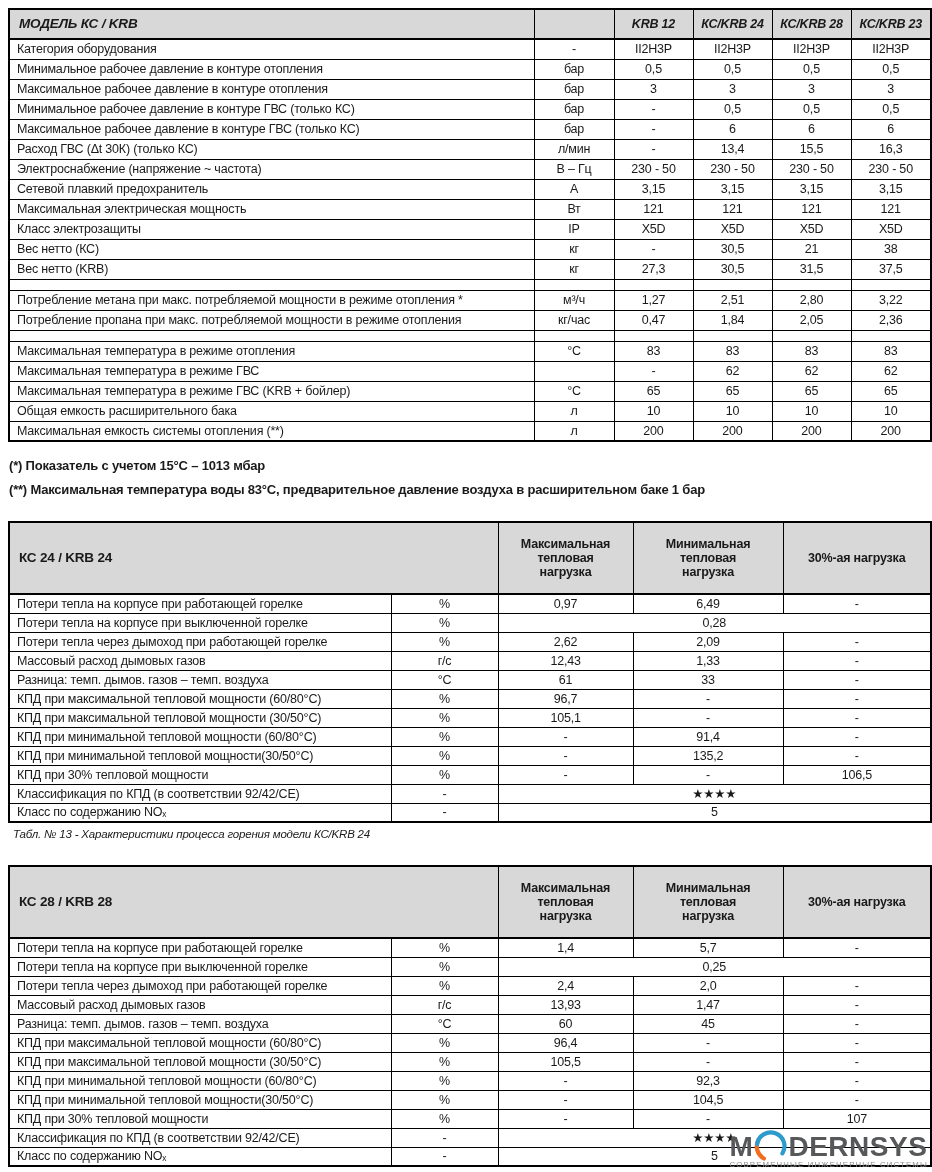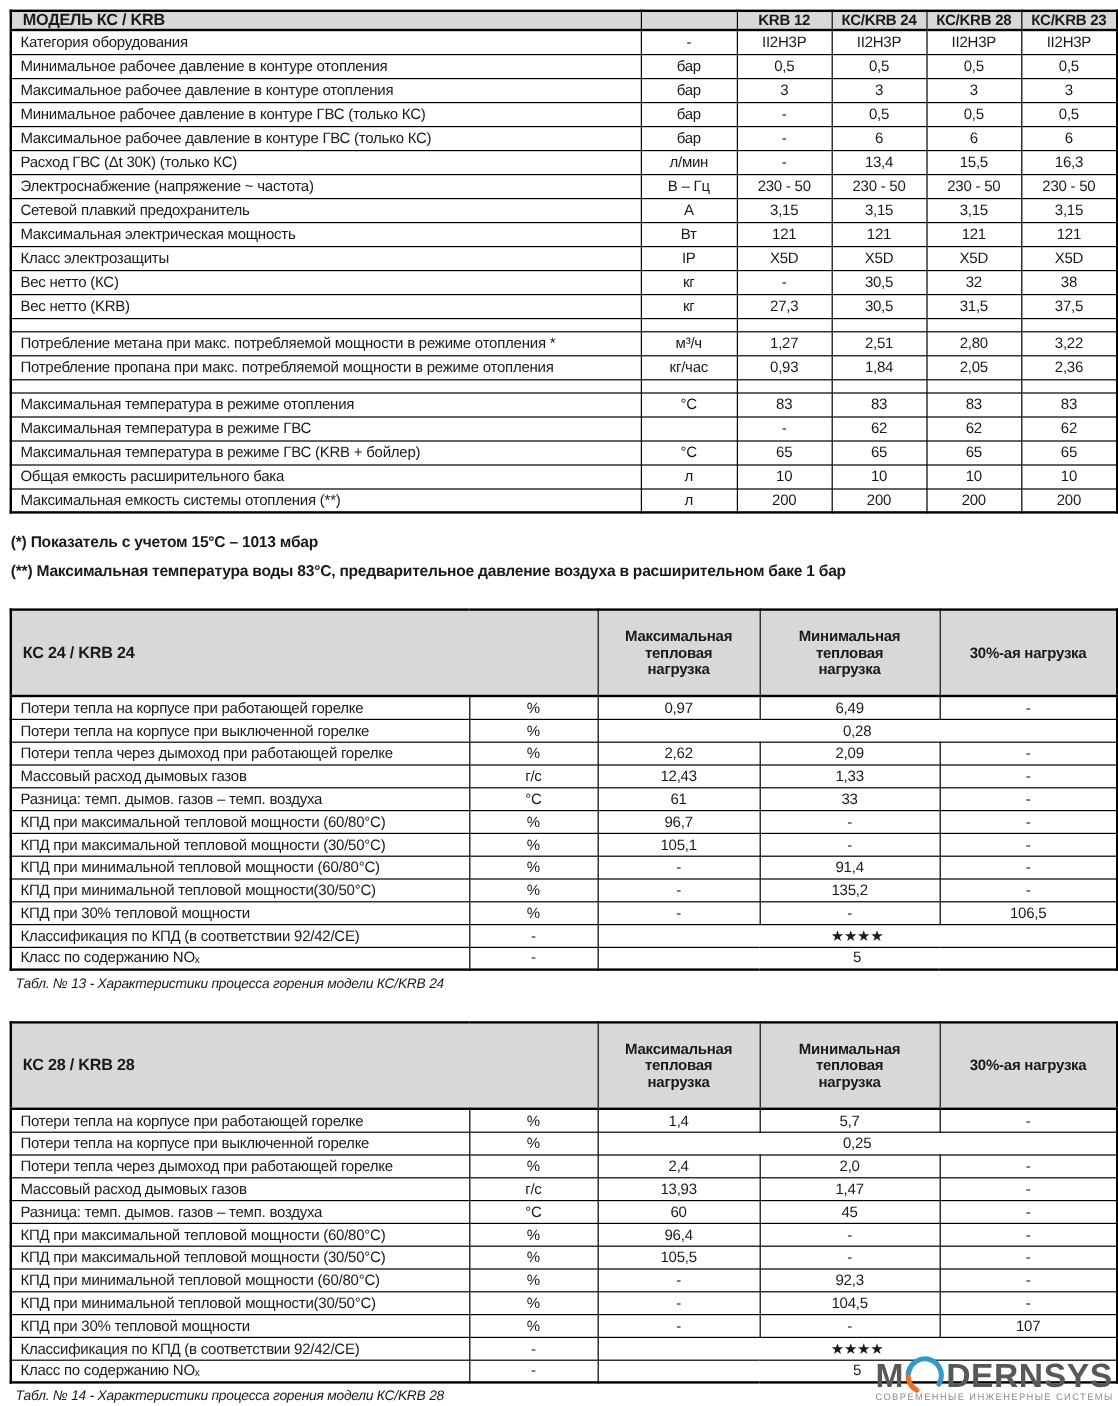--- a/index.html
+++ b/index.html
@@ -26,21 +26,21 @@
   table.spec-table thead th {
     background: #d8d8d8;
     font-weight: bold;
     text-align: center;
     border-bottom: 2px solid #000;
   }
   .title-cell { text-align: left !important; padding-left: 9px !important; font-size: 13.5px !important; }
   .colhead { white-space: pre-line !important; }
 
   
-  #table-general thead th { height: 16px; }
+  #table-general thead th { height: 30px; font-style: italic; }
   #table-general td { height: 20px; }
 
   
   table.combustion thead th { height: 72px; }
   table.combustion td { height: 19px; }
 
   .label-cell { text-align: left; padding-left: 7px !important; }
   .unit-cell, .value-cell { text-align: center; }
   .spacer-cell { height: 11px !important; }
   td.stars { font-size: 15px; letter-spacing: 1.5px; font-weight: bold; }
@@ -170,21 +170,21 @@
           <td class="value-cell">X5D</td>
           <td class="value-cell">X5D</td>
           <td class="value-cell">X5D</td>
           <td class="value-cell">X5D</td>
         </tr>
         <tr>
           <td class="label-cell">Вес нетто (КС)</td>
           <td class="unit-cell">кг</td>
           <td class="value-cell">-</td>
           <td class="value-cell">30,5</td>
-          <td class="value-cell">32</td>
+          <td class="value-cell">21</td>
           <td class="value-cell">38</td>
         </tr>
         <tr>
           <td class="label-cell">Вес нетто (KRB)</td>
           <td class="unit-cell">кг</td>
           <td class="value-cell">27,3</td>
           <td class="value-cell">30,5</td>
           <td class="value-cell">31,5</td>
           <td class="value-cell">37,5</td>
         </tr>
@@ -200,21 +200,21 @@
           <td class="label-cell">Потребление метана при макс. потребляемой мощности в режиме отопления *</td>
           <td class="unit-cell">м³/ч</td>
           <td class="value-cell">1,27</td>
           <td class="value-cell">2,51</td>
           <td class="value-cell">2,80</td>
           <td class="value-cell">3,22</td>
         </tr>
         <tr>
           <td class="label-cell">Потребление пропана при макс. потребляемой мощности в режиме отопления</td>
           <td class="unit-cell">кг/час</td>
-          <td class="value-cell">0,93</td>
+          <td class="value-cell">0,47</td>
           <td class="value-cell">1,84</td>
           <td class="value-cell">2,05</td>
           <td class="value-cell">2,36</td>
         </tr>
         <tr>
           <td class="spacer-cell"></td>
           <td class="spacer-cell"></td>
           <td class="spacer-cell"></td>
           <td class="spacer-cell"></td>
           <td class="spacer-cell"></td>

